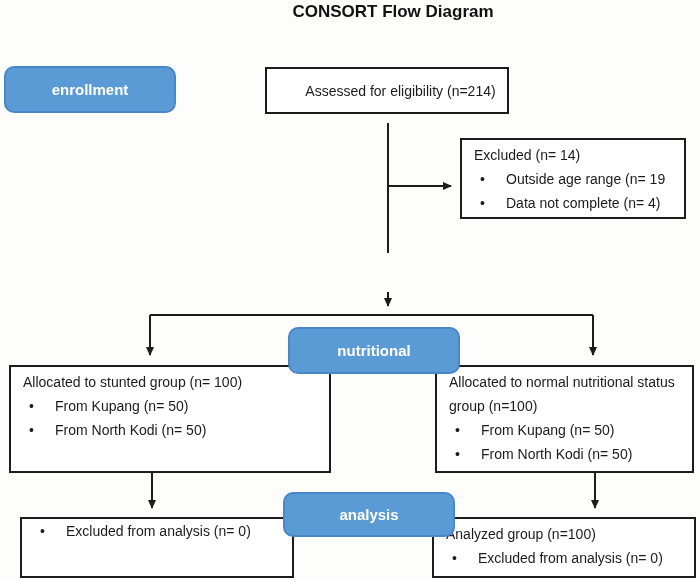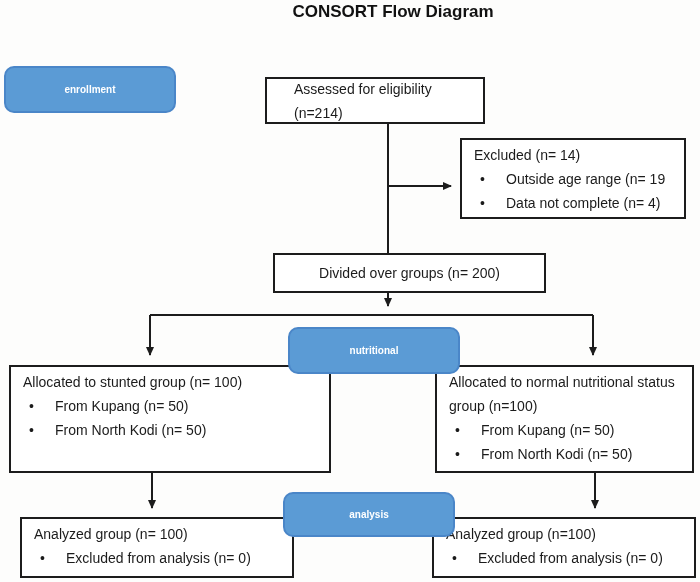--- a/index.html
+++ b/index.html
@@ -27,28 +27,28 @@
   .box.center-text { display:flex; align-items:center; justify-content:center; }
   .box-title { padding:3px 4px 0 12px; }
   .bullet { position:relative; padding:0 4px 0 44px; }
   .bullet::before { content:"\2022"; position:absolute; left:18px; }
   .stage {
     position:absolute; z-index:3; box-sizing:border-box;
     background:var(--stage-fill,#5B9BD5);
     border:2px solid var(--stage-border,#4A86C8);
     border-radius:10px;
     color:var(--stage-text,#FFFFFF);
-    font-size:10px; font-weight:bold;
+    font-size:15px; font-weight:bold;
     display:flex; align-items:center; justify-content:center;
   }
   
   .s-enrollment   { left:4px;   top:66px;  width:172px; height:47px; }
   .s-distribution { left:288px; top:327px; width:172px; height:47px; }
   .s-analysis     { left:283px; top:492px; width:172px; height:45px; }
-  .b-assessed       { left:265px; top:77px;  width:220px; height:47px;padding-left:27px; }
+  .b-assessed       { left:265px; top:67px;  width:244px; height:47px;padding-left:27px; }
   .b-excluded       { left:460px; top:138px; width:226px; height:81px; }
   .b-divided        { left:273px; top:253px; width:273px; height:40px; }
   .b-alloc-stunted  { left:9px;  top:365px; width:322px; height:108px; }
   .b-alloc-normal   { left:435px; top:365px; width:259px; height:108px; }
   .b-analyzed-stunted { left:20px;  top:517px; width:274px; height:61px; }
   .b-analyzed-normal  { left:432px; top:517px; width:264px; height:61px; }
 </style>
 </head>
 <body>
 
@@ -75,38 +75,34 @@
   <div class="box center-text b-assessed">
     <span>Assessed for eligibility (n=214)</span>
   </div>
 
   <div class="box b-excluded">
     <div class="box-title">Excluded (n= 14)</div>
     <div class="bullet">Outside age range (n= 19</div>
     <div class="bullet">Data not complete (n= 4)</div>
   </div>
 
-  <div class="box center-text b-divided">
-    <span>Divided over groups (n= 200)</span>
-  </div>
 
   <div class="box b-alloc-stunted">
     <div class="box-title">Allocated to stunted group (n= 100)</div>
     <div class="bullet">From Kupang (n= 50)</div>
     <div class="bullet">From North Kodi (n= 50)</div>
   </div>
 
   <div class="box b-alloc-normal">
     <div class="box-title">Allocated to normal nutritional status group (n=100)</div>
     <div class="bullet">From Kupang (n= 50)</div>
     <div class="bullet">From North Kodi (n= 50)</div>
   </div>
 
   <div class="box b-analyzed-stunted">
-    <div class="box-title">Analyzed group (n= 100)</div>
     <div class="bullet">Excluded from analysis (n= 0)</div>
   </div>
 
   <div class="box b-analyzed-normal">
     <div class="box-title">Analyzed group (n=100)</div>
     <div class="bullet">Excluded from analysis (n= 0)</div>
   </div>
 
   <div class="stage s-enrollment">
     <span>enrollment</span>

